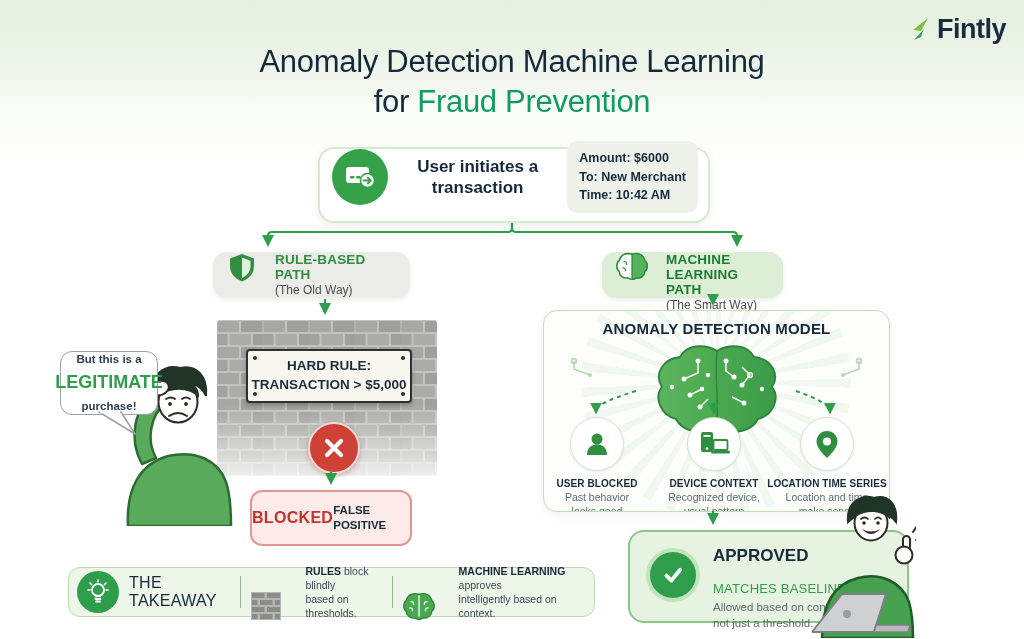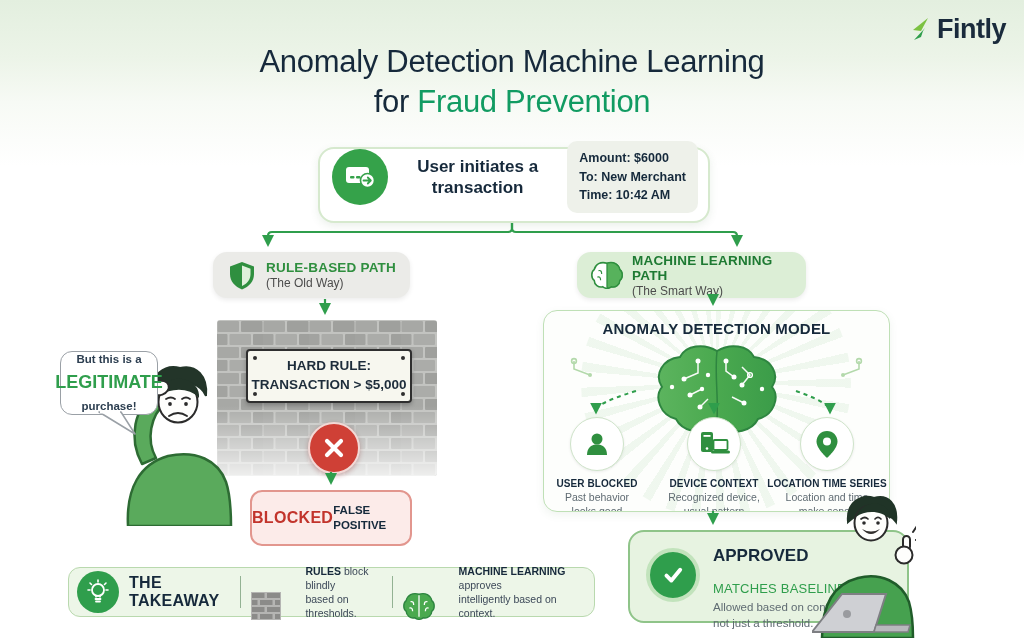--- a/index.html
+++ b/index.html
@@ -18,27 +18,27 @@
   
   .txn{position:absolute;left:318px;top:147px;width:392px;height:76px;background:#fff;
        border:2px solid #d6e9ce;border-radius:16px;box-shadow:0 3px 8px rgba(60,110,60,.10);
        display:flex;align-items:center;padding:0 10px 16px 12px;box-sizing:border-box;gap:10px}
   .txn-icon{width:56px;height:56px;border-radius:50%;background:#35a24a;flex:0 0 auto;
             display:flex;align-items:center;justify-content:center}
   .txn-label{flex:1;text-align:center;font-size:17px;font-weight:800;color:#16293b;line-height:1.25}
   .txn-details{background:#eef1ea;border-radius:10px;padding:8px 12px;font-size:12.5px;
                font-weight:700;color:#15293b;line-height:1.5;white-space:nowrap}
   
-  .pill{position:absolute;height:46px;border-radius:14px;display:flex;align-items:center;gap:9px;
+  .pill{position:absolute;height:46px;border-radius:14px;display:flex;align-items:flex-start;gap:18px;
         padding:0 14px;box-sizing:border-box;box-shadow:0 2px 5px rgba(0,0,0,.08)}
   .pill .t1{font-size:13.5px;font-weight:800;letter-spacing:.2px}
   .pill .t2{font-size:12px;color:#4c4c4c;margin-top:1px}
   .pill-rule{left:213px;top:252px;width:197px;background:#ebebe8}
   .pill-rule .t1{color:#2f8f3f}
-  .pill-ml{left:577px;top:252px;width:229px;background:#dceed6}
+  .pill-ml{left:602px;top:252px;width:181px;background:#dceed6}
   .pill-ml .t1{color:#1e7a33}
   
   .wall{position:absolute;left:217px;top:320px}
   .sign{position:absolute;left:246px;top:349px;width:162px;height:50px;background:#f7f7ef;
         border:2.5px solid #2f2f2f;border-radius:4px;display:flex;flex-direction:column;
         align-items:center;justify-content:center;font-size:13.5px;font-weight:800;color:#1d2c3a;
         line-height:1.4;box-shadow:0 2px 4px rgba(0,0,0,.25)}
   .screw{position:absolute;width:4px;height:4px;border-radius:50%;background:#2f2f2f}
   .deny{position:absolute;left:308px;top:422px;width:48px;height:48px;border-radius:50%;
         background:#cf4036;border:2px solid #f2d9d6;display:flex;align-items:center;justify-content:center;
@@ -82,21 +82,21 @@
   .approved .a1{font-size:17px;font-weight:800;color:#16293b;line-height:1.2}
   .approved .a2{font-size:13px;font-weight:400;color:#2f9e4c;letter-spacing:.2px;margin-top:15px}
   .approved .a3{font-size:11.5px;color:#5f6b72;line-height:1.35;margin-top:4px}
   .happy-person{position:absolute;left:812px;top:492px;z-index:5}
   
   .takeaway{position:absolute;left:68px;top:567px;width:527px;height:50px;background:#edf6e8;
             border:1.5px solid #b9d9ae;border-radius:12px;box-sizing:border-box;
             display:flex;align-items:center;padding:0 12px 0 8px;gap:10px}
   .tk-bulb{width:42px;height:42px;border-radius:50%;background:#2f9e4c;display:flex;
            align-items:center;justify-content:center;flex:0 0 auto}
-  .tk-title{font-size:16px;font-weight:700;color:#16293b;letter-spacing:.3px;width:118px}
+  .tk-title{font-size:16px;font-weight:400;color:#16293b;letter-spacing:.3px;width:118px}
   .tk-div{width:1px;height:32px;background:#93b293;flex:0 0 auto}
   .tk-item{display:flex;align-items:flex-end;gap:24px}
   .tk-text{font-size:10.5px;color:#3c4858;line-height:1.35}
   .tk-text b{color:#16293b;font-weight:800}
   
   .flow{position:absolute;left:0;top:0;pointer-events:none;z-index:2}
 </style>
 </head>
 <body>
 

